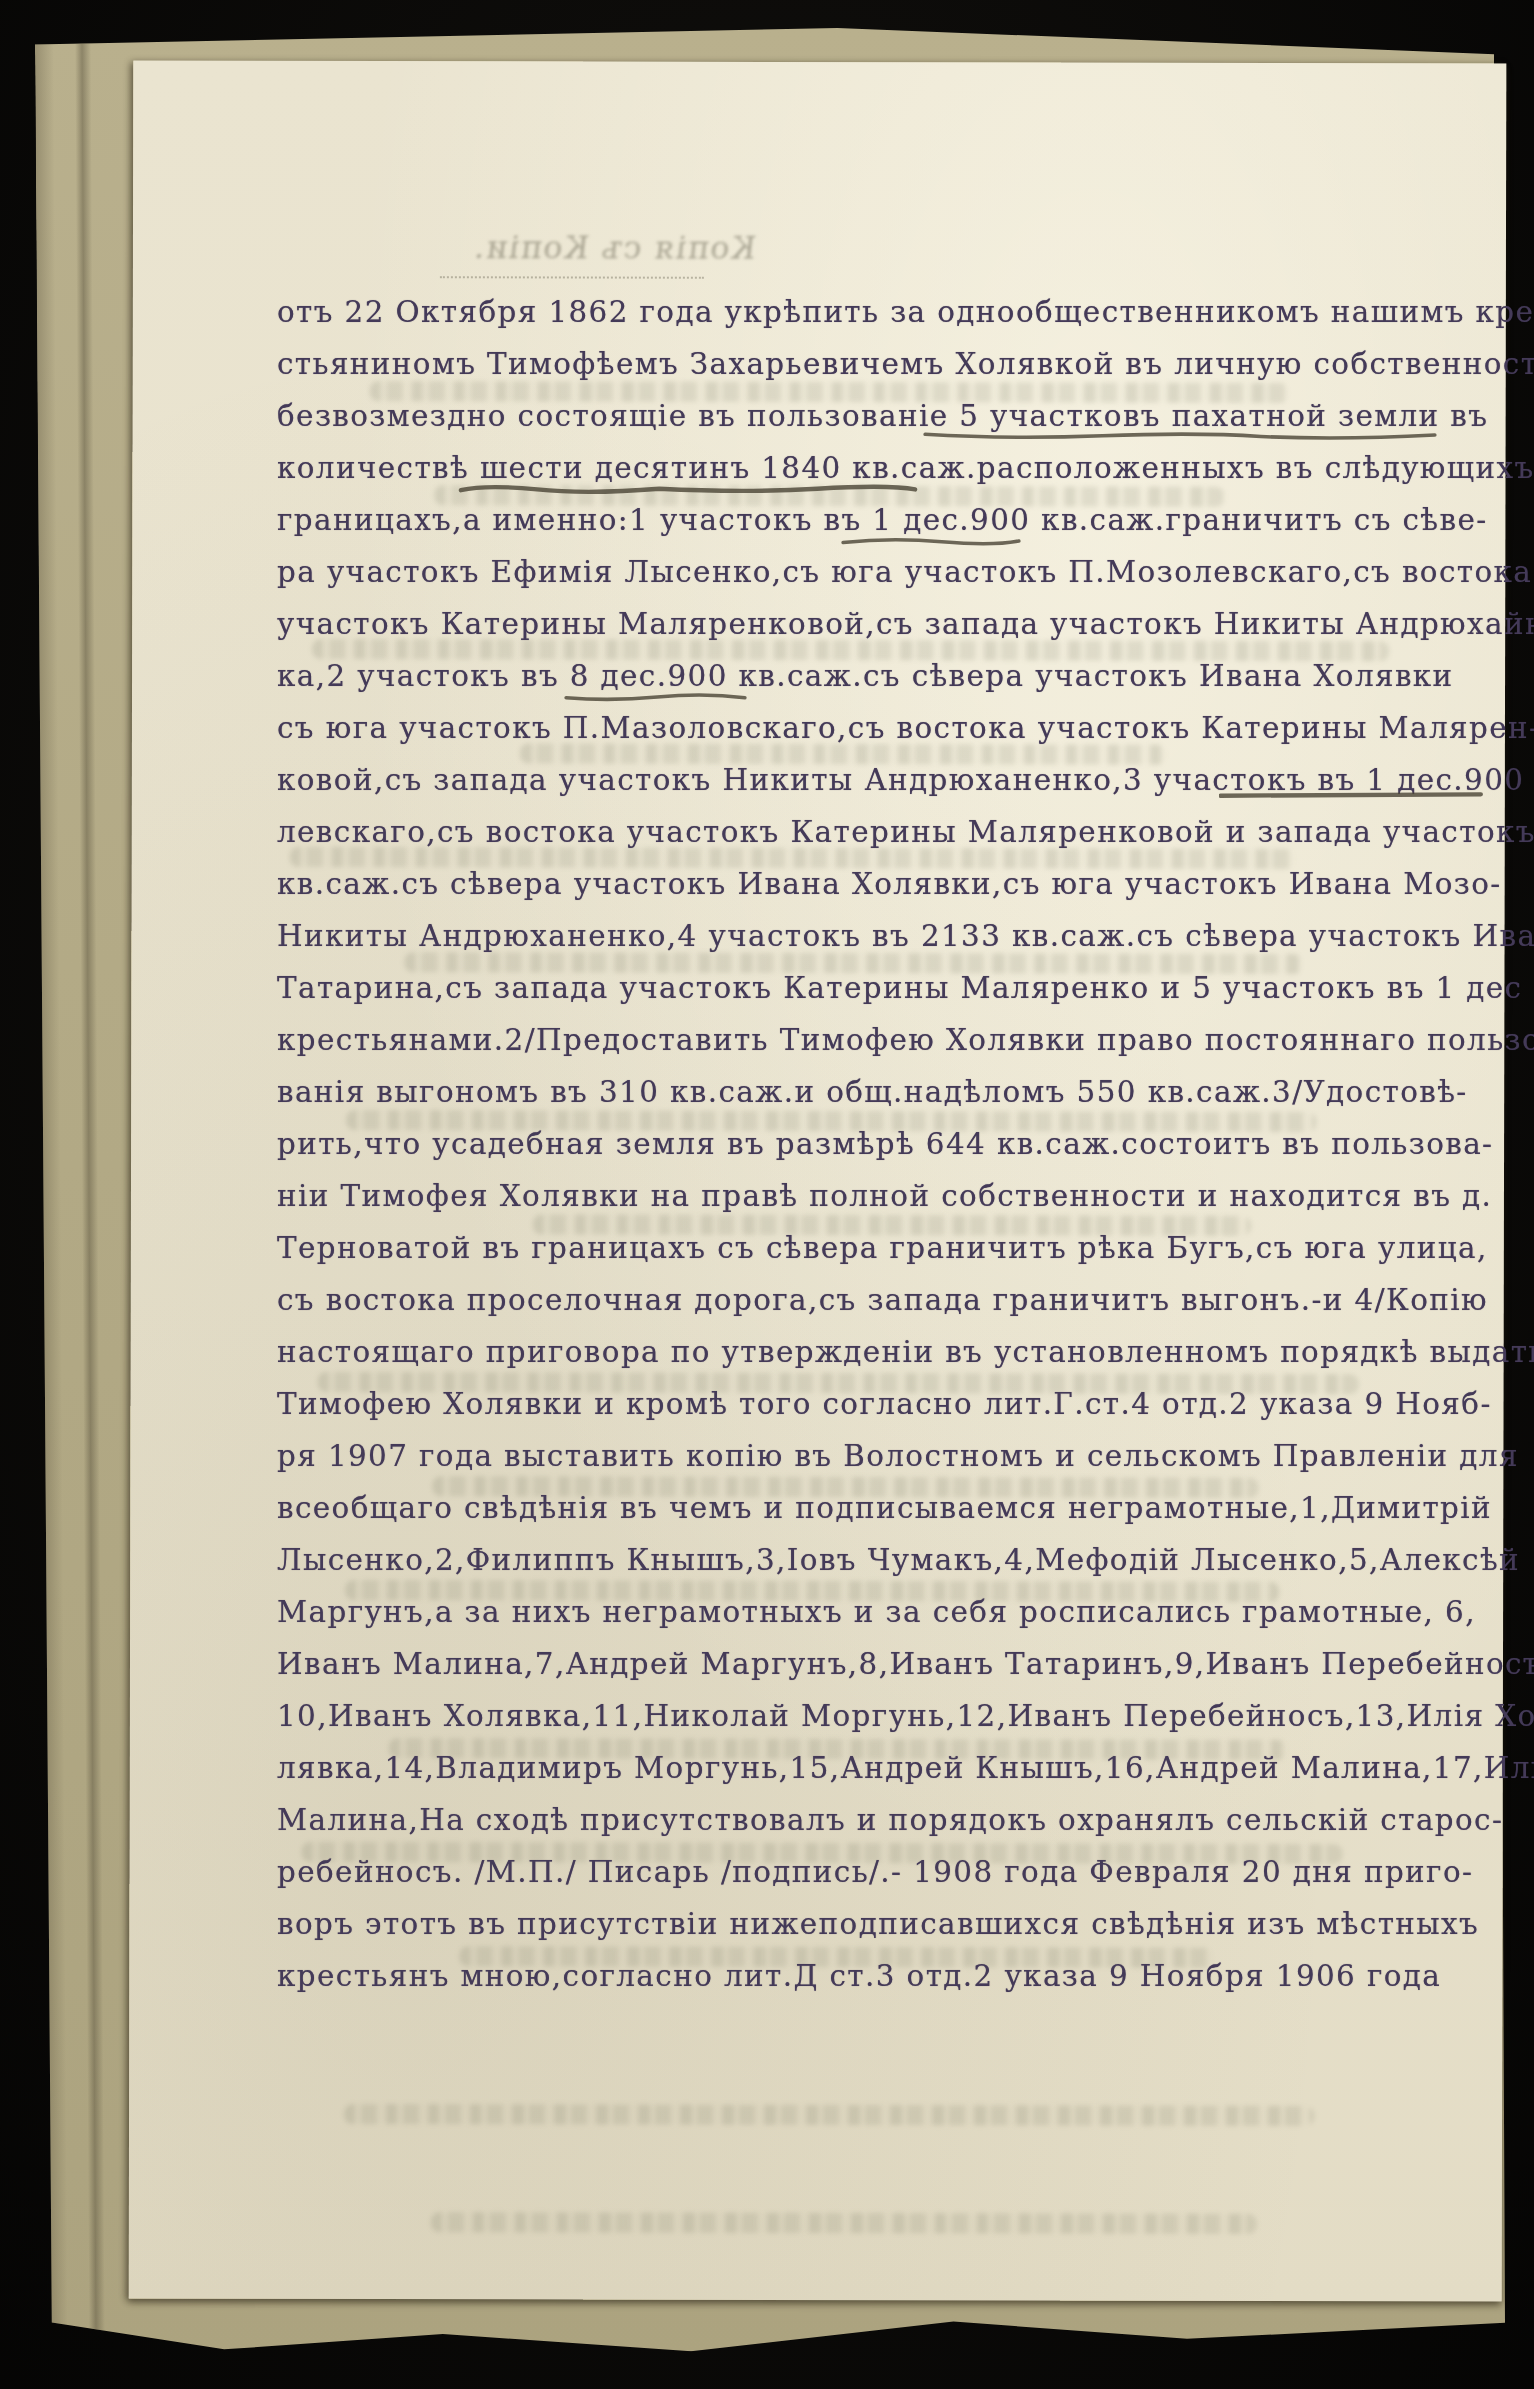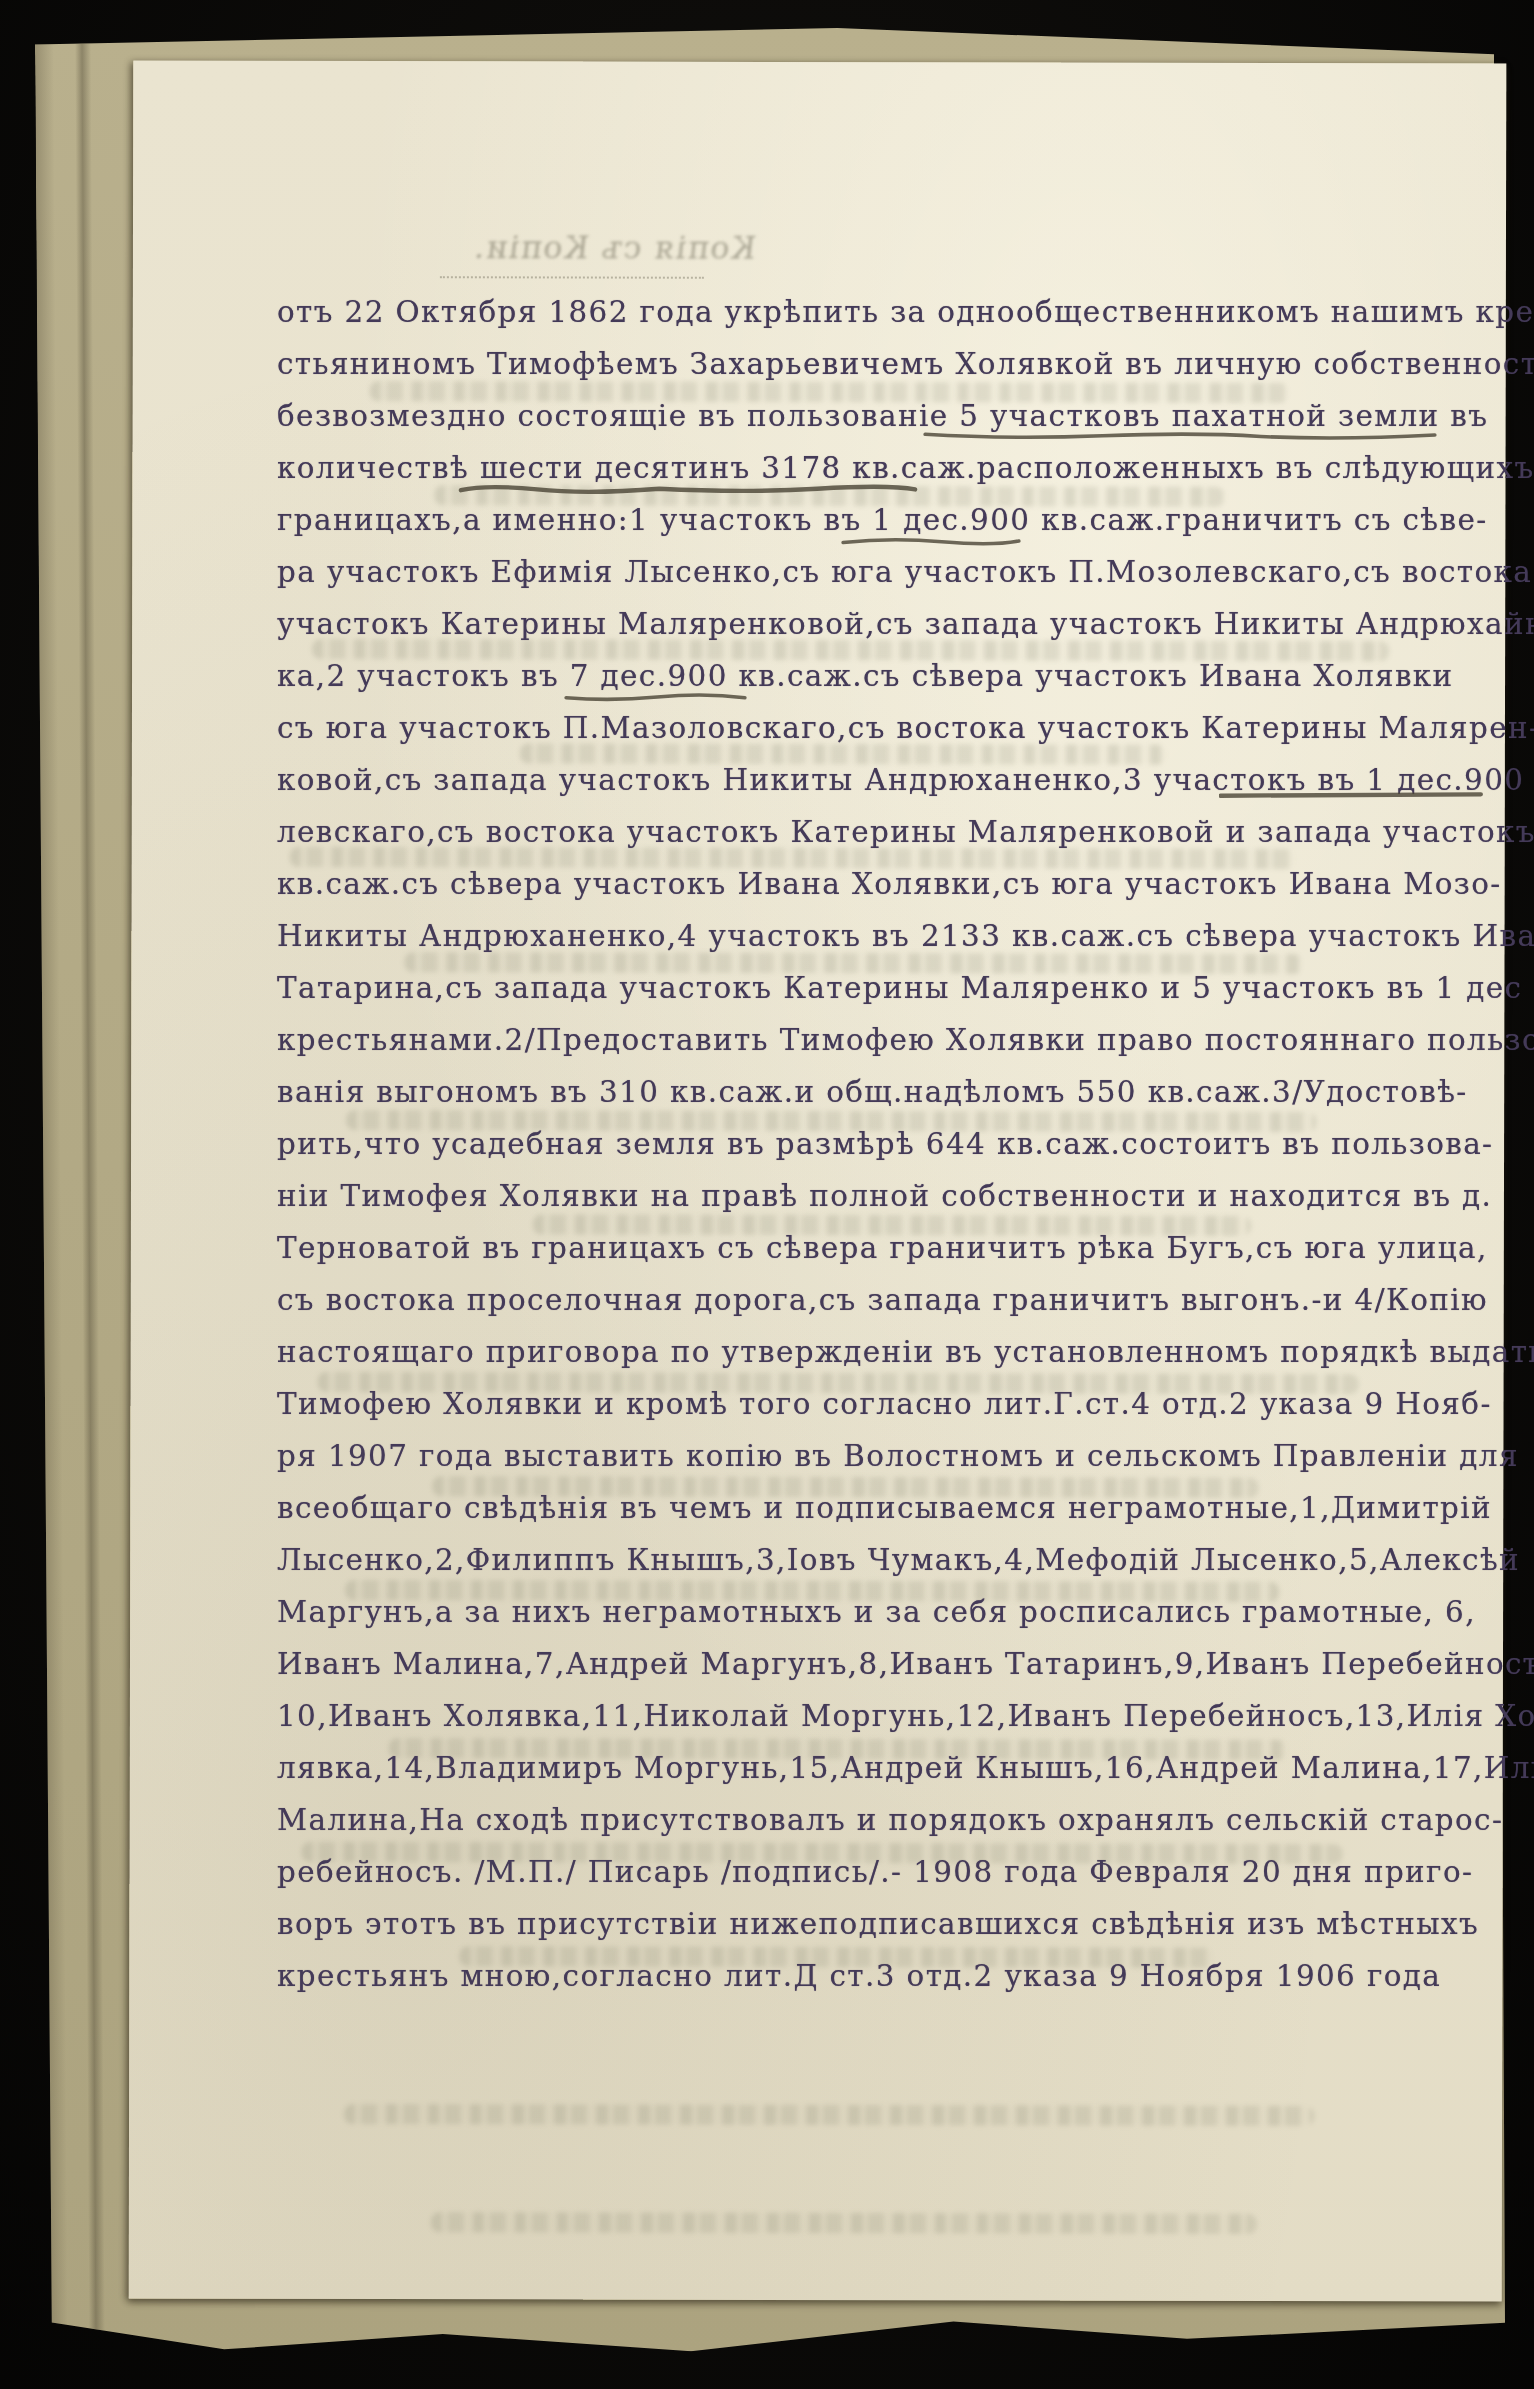--- a/index.html
+++ b/index.html
@@ -95,25 +95,25 @@
   <div class="smudge" style="left:215px;top:2043px;width:970px;"></div>
   <div class="smudge" style="left:302px;top:2151px;width:826px;"></div>
 
 </div>
 
 <div class="text-block">
 
   <div class="tline">отъ 22 Октября 1862 года укрѣпить за однообщественникомъ нашимъ кре-</div>
     <div class="tline">стьяниномъ Тимофѣемъ Захарьевичемъ Холявкой въ личную собственность</div>
     <div class="tline">безвозмездно состоящіе въ пользованіе 5 участковъ пахатной земли въ</div>
-    <div class="tline">количествѣ шести десятинъ 3178 кв.саж.расположенныхъ въ слѣдующихъ</div>
+    <div class="tline">количествѣ шести десятинъ 1840 кв.саж.расположенныхъ въ слѣдующихъ</div>
     <div class="tline">границахъ,а именно:1 участокъ въ 1 дес.900 кв.саж.граничитъ съ сѣве-</div>
     <div class="tline">ра участокъ Ефимія Лысенко,съ юга участокъ П.Мозолевскаго,съ востока</div>
     <div class="tline">участокъ Катерины Маляренковой,съ запада участокъ Никиты Андрюхайни-</div>
-    <div class="tline">ка,2 участокъ въ 7 дес.900 кв.саж.съ сѣвера участокъ Ивана Холявки</div>
+    <div class="tline">ка,2 участокъ въ 8 дес.900 кв.саж.съ сѣвера участокъ Ивана Холявки</div>
     <div class="tline">съ юга участокъ П.Мазоловскаго,съ востока участокъ Катерины Малярен-</div>
     <div class="tline">ковой,съ запада участокъ Никиты Андрюханенко,3 участокъ въ 1 дес.900</div>
     <div class="tline">левскаго,съ востока участокъ Катерины Маляренковой и запада участокъ</div>
     <div class="tline">кв.саж.съ сѣвера участокъ Ивана Холявки,съ юга участокъ Ивана Мозо-</div>
     <div class="tline">Никиты Андрюханенко,4 участокъ въ 2133 кв.саж.съ сѣвера участокъ Ива</div>
     <div class="tline">Татарина,съ запада участокъ Катерины Маляренко и 5 участокъ въ 1 дес</div>
     <div class="tline">крестьянами.2/Предоставить Тимофею Холявки право постояннаго пользо-</div>
     <div class="tline">ванія выгономъ въ 310 кв.саж.и общ.надѣломъ 550 кв.саж.3/Удостовѣ-</div>
     <div class="tline">рить,что усадебная земля въ размѣрѣ 644 кв.саж.состоитъ въ пользова-</div>
     <div class="tline">ніи Тимофея Холявки на правѣ полной собственности и находится въ д.</div>

